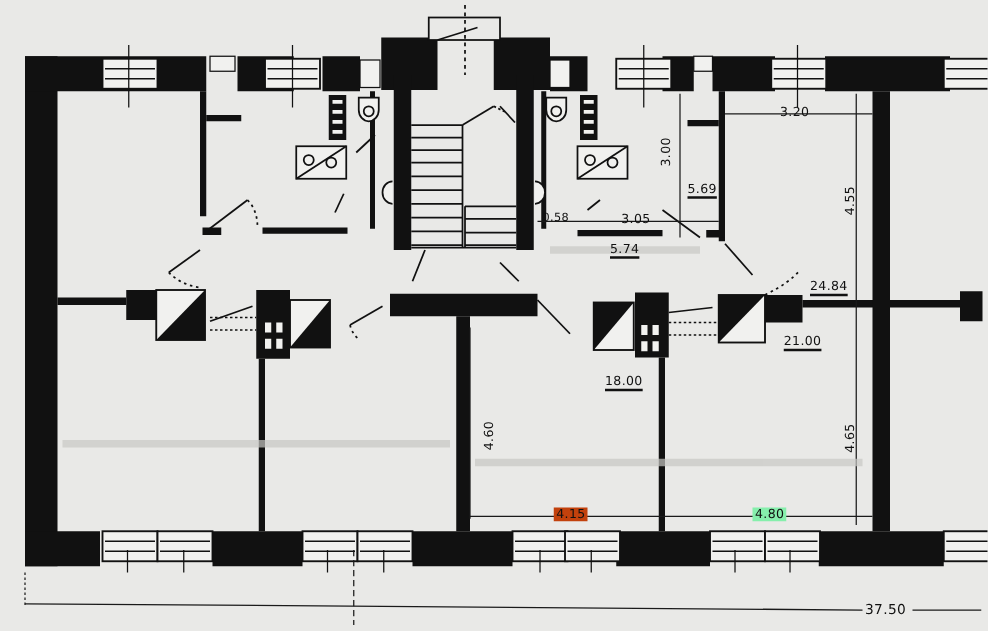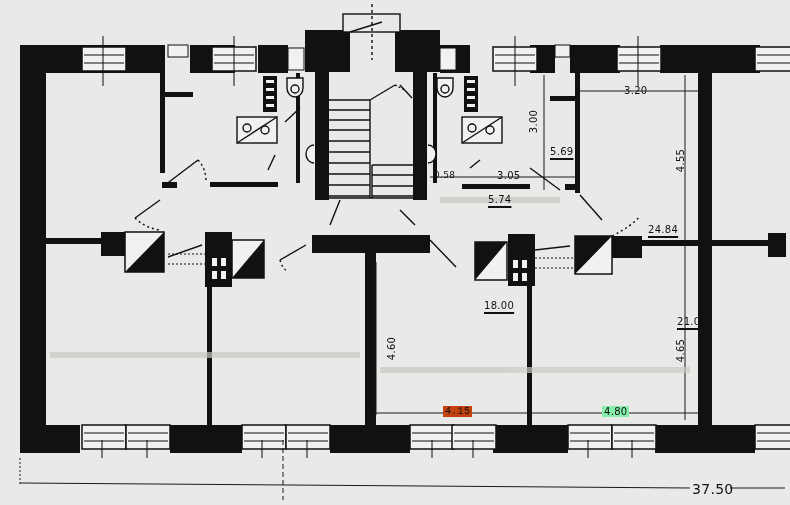--- a/index.html
+++ b/index.html
@@ -241,19 +241,19 @@
 </svg>
 
 <div class="lbl" style="left:434px;top:170px;font-size:9px;">0.58</div>
 <div class="lbl" style="left:482px;top:170px;margin-left:15px;">3.05</div>
 <div class="lbl vert" style="left:522px;top:116px;">3.00</div>
 <div class="lbl area" style="left:550px;top:146px;">5.69</div>
 <div class="lbl area" style="left:488px;top:194px;">5.74</div>
 <div class="lbl" style="left:624px;top:85px;">3.20</div>
 <div class="lbl vert" style="left:669px;top:155px;">4.55</div>
 <div class="lbl area" style="left:648px;top:224px;">24.84</div>
-<div class="lbl area" style="left:677px;top:268px;margin-top:48px;">21.00</div>
+<div class="lbl area" style="left:627px;top:268px;">21.00</div>
 <div class="lbl area" style="left:484px;top:300px;text-align:center;">18.00</div>
 <div class="lbl vert" style="left:380px;top:343px;">4.60</div>
 <div class="lbl vert" style="left:669px;top:345px;">4.65</div>
-<div class="lbl" style="left:443px;top:406px;background:#c2410c;padding:0 2px;font-family:Liberation Mono, monospace;">4.15</div>
+<div class="lbl" style="left:443px;top:406px;background:#c2410c;padding:0 2px;">4.15</div>
 <div class="lbl" style="left:602px;top:406px;background:#86efac;padding:0 2px;">4.80</div>
-<div class="lbl" style="left:692px;top:481px;font-size:14px;">37.50</div>
+<div class="lbl" style="left:692px;top:481px;font-size:11px;">37.50</div>
 
 </body></html>

